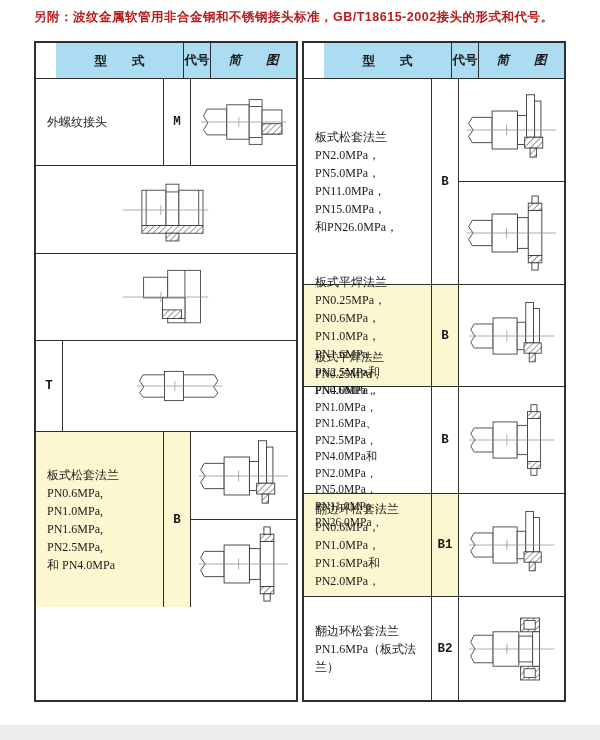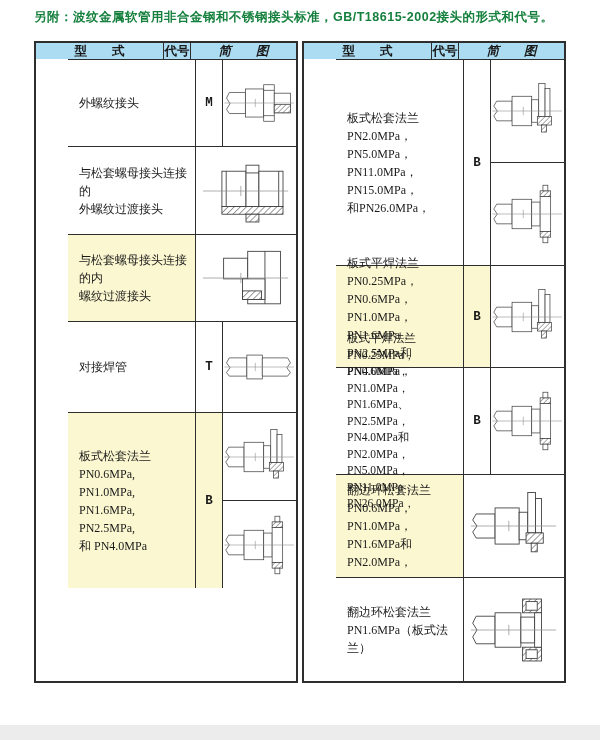--- a/index.html
+++ b/index.html
@@ -11,43 +11,43 @@
   *{margin:0;padding:0;box-sizing:border-box;}
   html,body{width:600px;}
   body{
     width:600px;height:740px;position:relative;overflow:hidden;
     background:#ffffff;color:var(--ink);
     font-family:"Liberation Serif","DejaVu Serif",serif;
   }
   .title{
     margin:9px 0 0 34px;
     font-family:"Liberation Sans","DejaVu Sans",sans-serif;
-    font-weight:bold;font-size:12.5px;letter-spacing:0.5px;color:#15803d;
+    font-weight:bold;font-size:12.5px;letter-spacing:0.5px;color:#b91c1c;
   }
   .tables{display:flex;gap:4px;margin:15px 0 0 34px;}
   .tbl{width:264px;border:2px solid var(--border);background:#fff;}
   .tr{display:flex;align-items:stretch;}
-  .tr + .tr{border-top:1px solid var(--border);margin-left:32px;}
+  .tr + .tr{border-top:1px solid var(--border);}
   .td{min-width:0;}
   .c-type{width:128px;border-right:1px solid var(--border);
     display:flex;align-items:center;
     padding:4px 4px 4px 11px;font-size:12px;line-height:18px;
     white-space:pre-line;}
   .c-type.tight{line-height:16.5px;font-size:11.5px;}
   .c-code{width:27px;border-right:1px solid var(--border);
     display:flex;align-items:center;justify-content:center;
     font-size:12.5px;font-weight:600;font-family:Liberation Mono, monospace;}
   .c-diag{flex:1;display:flex;align-items:center;justify-content:center;font-style:italic;}
   .c-diag.split{flex-direction:column;align-items:stretch;}
   .c-diag .sub{flex:1;display:flex;align-items:center;justify-content:center;}
   .c-diag .sub + .sub{border-top:1px solid var(--border);}
   .head .td{background:var(--header-bg);
     font-weight:bold;font-size:12.5px;
     justify-content:center;padding:0;text-align:center;}
-  .head{height:16px;}
+  .head{height:35px;padding-left:20px;}
   .head .c-type{display:flex;align-items:center;}
   svg.diag{width:94px;height:74px;display:block;}
   .sub svg.diag{height:84px;}
   .bottom-shade{position:absolute;left:0;right:0;bottom:0;height:15px;background:#ececec;}
 </style>
 </head>
 <body>
 
 <svg width="0" height="0" style="position:absolute" aria-hidden="true">
   <defs>
@@ -179,41 +179,36 @@
       <div class="td c-code">M</div>
       <div class="td c-diag">
         <svg class="diag" viewBox="0 0 104 86">
             <use href="#sym-m" xlink:href="#sym-m"></use>
           </svg>
       </div>
     </div>
 
 
     <div class="tr" style="height:88px">
-      <div class="td c-type">与松套螺母接头连接的
-外螺纹过渡接头</div>
       <div class="td c-diag">
         <svg class="diag" viewBox="0 0 104 86">
             <use href="#sym-mm" xlink:href="#sym-mm"></use>
           </svg>
       </div>
     </div>
 
     <div class="tr" style="height:87px;background:var(--row-hl)">
-      <div class="td c-type">与松套螺母接头连接的内
-螺纹过渡接头</div>
       <div class="td c-diag" style="background:#fff">
         <svg class="diag" viewBox="0 0 104 86">
             <use href="#sym-mf" xlink:href="#sym-mf"></use>
           </svg>
       </div>
     </div>
 
     <div class="tr" style="height:91px">
-      <div class="td c-type">对接焊管</div>
       <div class="td c-code">T</div>
       <div class="td c-diag">
         <svg class="diag" viewBox="0 0 104 86">
             <use href="#sym-t" xlink:href="#sym-t"></use>
           </svg>
       </div>
     </div>
 
     <div class="tr" style="height:176px;background:var(--row-hl)">
       <div class="td c-type">板式松套法兰
@@ -288,30 +283,32 @@
         <svg class="diag" viewBox="0 0 104 86">
             <use href="#sym-flange-down" xlink:href="#sym-flange-down"></use>
           </svg>
       </div>
     </div>
 
     <div class="tr" style="height:103px;background:var(--row-hl)">
       <div class="td c-type">翻边环松套法兰
 PN0.6MPa，PN1.0MPa，
 PN1.6MPa和PN2.0MPa，</div>
+      <div class="td c-code">B1</div>
       <div class="td c-diag" style="background:#fff">
         <svg class="diag" viewBox="0 0 104 86">
             <use href="#sym-flange-up" xlink:href="#sym-flange-up"></use>
           </svg>
       </div>
     </div>
 
     <div class="tr" style="height:104px">
       <div class="td c-type">翻边环松套法兰
 PN1.6MPa（板式法兰）</div>
+      <div class="td c-code">B2</div>
       <div class="td c-diag">
         <svg class="diag" viewBox="0 0 104 86">
             <use href="#sym-ring" xlink:href="#sym-ring"></use>
           </svg>
       </div>
     </div>
   </div>
 
 </div>
 

